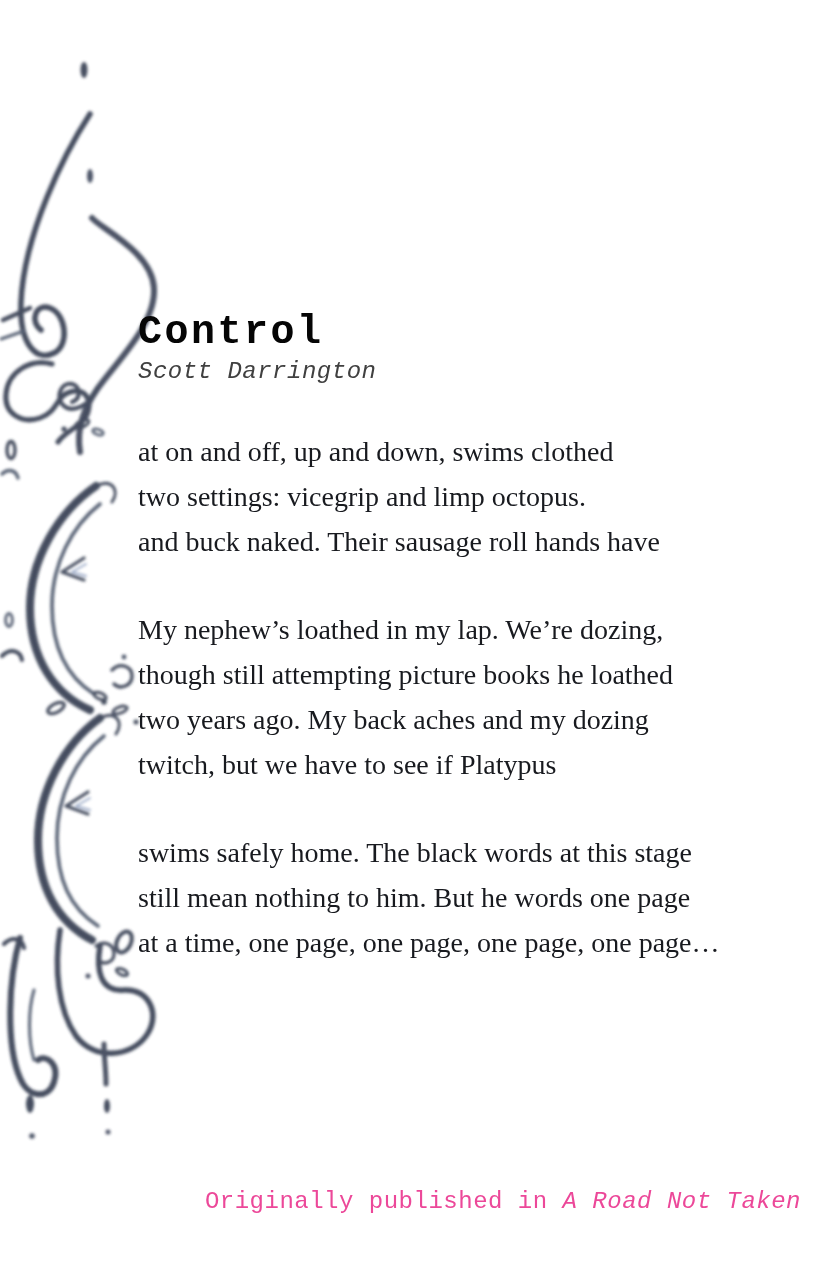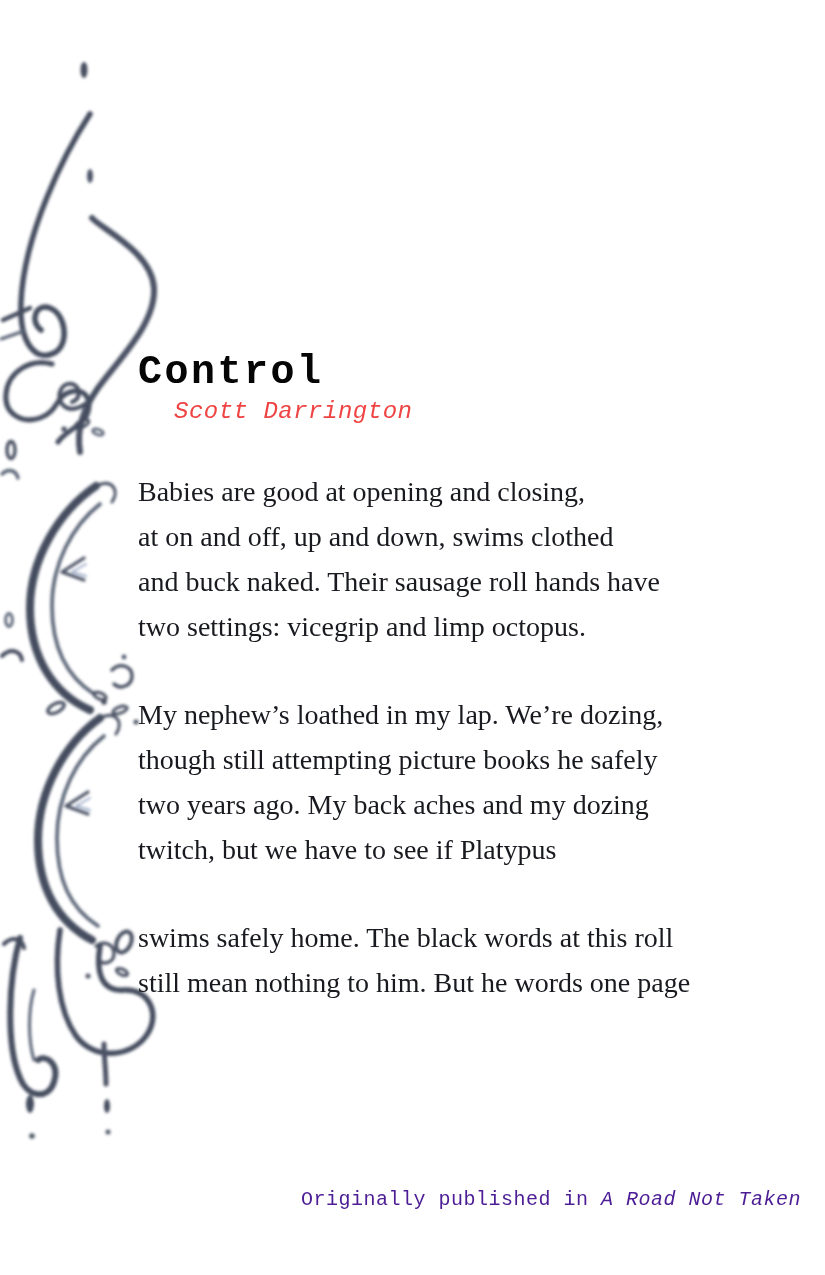--- a/index.html
+++ b/index.html
@@ -29,46 +29,44 @@
     left:138px; top:312px;
     width:670px;
   }
   .title{
     font-family:"Liberation Mono", monospace;
     font-weight:700;
     font-size:40px;
     letter-spacing:2.5px;
     line-height:1.05;
     color:#050505;
-    margin-top:40px;
   }
   .author{
     font-family:"Liberation Mono", monospace;
     font-style:italic;
     font-size:24px;
     letter-spacing:0.5px;
     margin-top:4px;
-    color:#ef4444;
-    margin-left:36px;
+    color:#404040;
   }
   .poem{
     margin-top:44px;
     font-size:28px;
     line-height:45px;
     color:#181a1f;
   }
   .stanza{margin-bottom:43px;}
   .stanza:last-child{margin-bottom:0;}
   .footer{
     position:absolute;
     right:24px; top:1188px;
     font-family:"Liberation Mono", monospace;
-    font-size:20px;
+    font-size:24px;
     letter-spacing:0.5px;
-    color:#4c1d95;
+    color:#ec4899;
     white-space:nowrap;
   }
   .footer .pub{font-style:italic;}
 </style>
 </head>
 <body>
 
 <svg class="art" viewBox="0 0 165 1105" xmlns="http://www.w3.org/2000/svg" aria-hidden="true">
   <defs>
     <filter id="soft" x="-20%" y="-5%" width="140%" height="110%">
@@ -131,34 +129,34 @@
     <circle cx="32" cy="1078" r="2.8" fill="#3d465c" stroke="none"></circle>
   </g>
 </svg>
 
 <div class="content">
   <h1 class="title">Control</h1>
   <div class="author">Scott Darrington</div>
 
   <div class="poem">
     <div class="stanza">
-      <div>Babies are good at opening and closing,</div>
       <div>at on and off, up and down, swims clothed</div>
+      <div>two settings: vicegrip and limp octopus.</div>
       <div>and buck naked. Their sausage roll hands have</div>
-      <div>two settings: vicegrip and limp octopus.</div>
     </div>
     <div class="stanza">
       <div>My nephew’s loathed in my lap. We’re dozing,</div>
-      <div>though still attempting picture books he safely</div>
+      <div>though still attempting picture books he loathed</div>
       <div>two years ago. My back aches and my dozing</div>
       <div>twitch, but we have to see if Platypus</div>
     </div>
     <div class="stanza">
-      <div>swims safely home. The black words at this roll</div>
+      <div>swims safely home. The black words at this stage</div>
       <div>still mean nothing to him. But he words one page</div>
+      <div>at a time, one page, one page, one page, one page…</div>
     </div>
   </div>
 </div>
 
 <div class="footer">
   <span>Originally published in</span>
   <span class="pub">A Road Not Taken</span>
 </div>
 
 </body></html>

